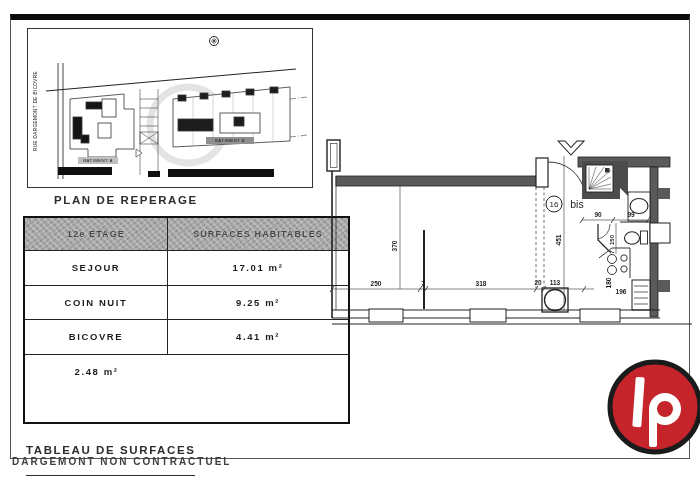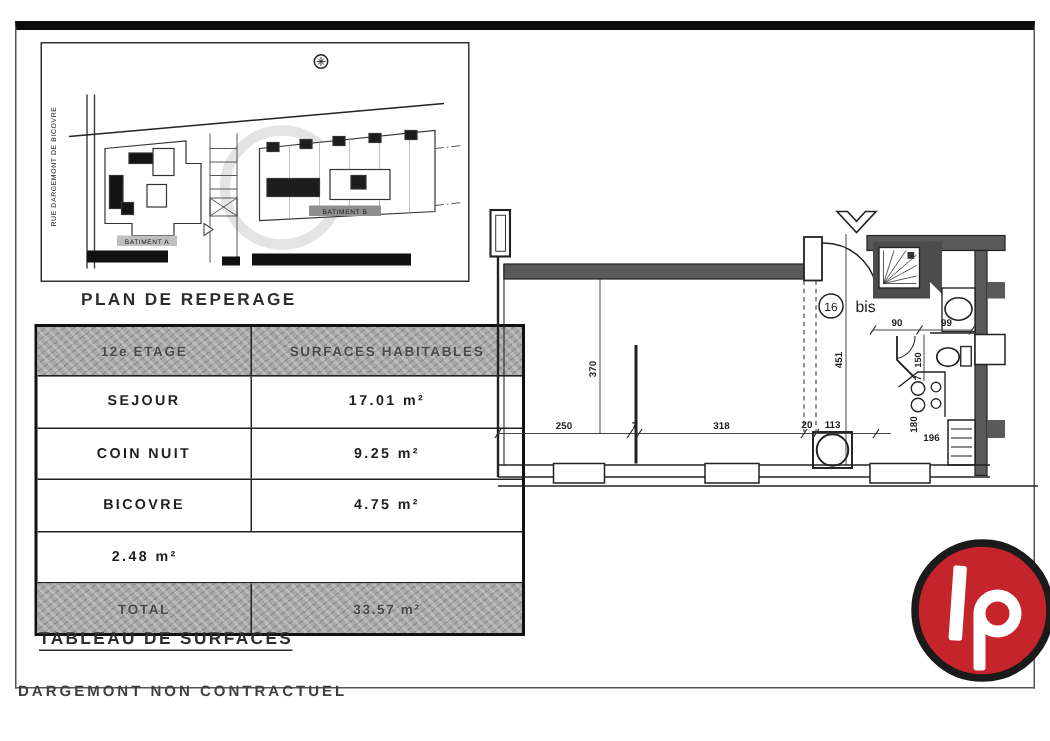--- a/index.html
+++ b/index.html
@@ -5,21 +5,21 @@
   html,body{margin:0;padding:0;background:#fff;}
   body{width:700px;height:494px;position:relative;font-family:"Liberation Sans",sans-serif;overflow:hidden;}
   .frame{position:absolute;left:10px;top:14px;width:678px;height:438px;
          border-left:1px solid #555;border-right:1px solid #555;border-bottom:1px solid #555;
          border-top:6px solid #0b0b0b;background:#fff;}
   
   .siteplan{position:absolute;left:16px;top:8px;width:284px;height:158px;border:1px solid #333;background:#fff;}
   
   .sec-title{position:absolute;font-size:11.5px;font-weight:800;letter-spacing:1.6px;color:#2d2d2d;}
   .t-reperage{left:15px;top:174px;padding-left:28px;}
-  .t-surfaces{left:15px;top:400px;border-bottom:1.5px solid #2d2d2d;padding-bottom:1px;}
+  .t-surfaces{left:15px;top:424px;border-bottom:1.5px solid #2d2d2d;padding-bottom:19px;}
   
   .stable{position:absolute;left:12px;top:196px;width:327px;height:208px;border:2px solid #111;
           display:grid;grid-template-rows:33px 1fr 1fr 1fr 1fr 33px;box-sizing:border-box;background:#fff;}
   .srow{display:grid;grid-template-columns:143px 1fr;border-bottom:1.2px solid #222;}
   .srow:last-child{border-bottom:none;}
   .scell{display:flex;align-items:center;justify-content:center;border-right:1.2px solid #222;
          font-weight:bold;color:#1d1d1d;font-size:9.5px;letter-spacing:1.6px;}
   .scell:last-child{border-right:none;}
   .gray{background-color:#a8a8a8;
         background-image:repeating-linear-gradient(47deg,rgba(255,255,255,.22) 0 2px,rgba(0,0,0,0) 2px 5px),
@@ -123,28 +123,24 @@
     <div class="srow">
       <div class="scell">SEJOUR</div>
       <div class="scell">17.01 m²</div>
     </div>
     <div class="srow">
       <div class="scell">COIN NUIT</div>
       <div class="scell">9.25 m²</div>
     </div>
     <div class="srow">
       <div class="scell">BICOVRE</div>
-      <div class="scell">4.75 m²</div>
+      <div class="scell">4.41 m²</div>
     </div>
     <div class="srow">
       <div class="scell">2.48 m²</div>
-    </div>
-    <div class="srow gray">
-      <div class="scell">TOTAL</div>
-      <div class="scell">33.57 m²</div>
     </div>
   </div>
 
   <div class="sec-title t-surfaces">TABLEAU DE SURFACES</div>
 
   <div class="floorplan">
     <svg width="380" height="215" viewBox="0 0 380 215">
 
       <g fill="#fff" stroke="#222">
         <rect x="13" y="12" width="13" height="31" stroke-width="1.4"></rect>

